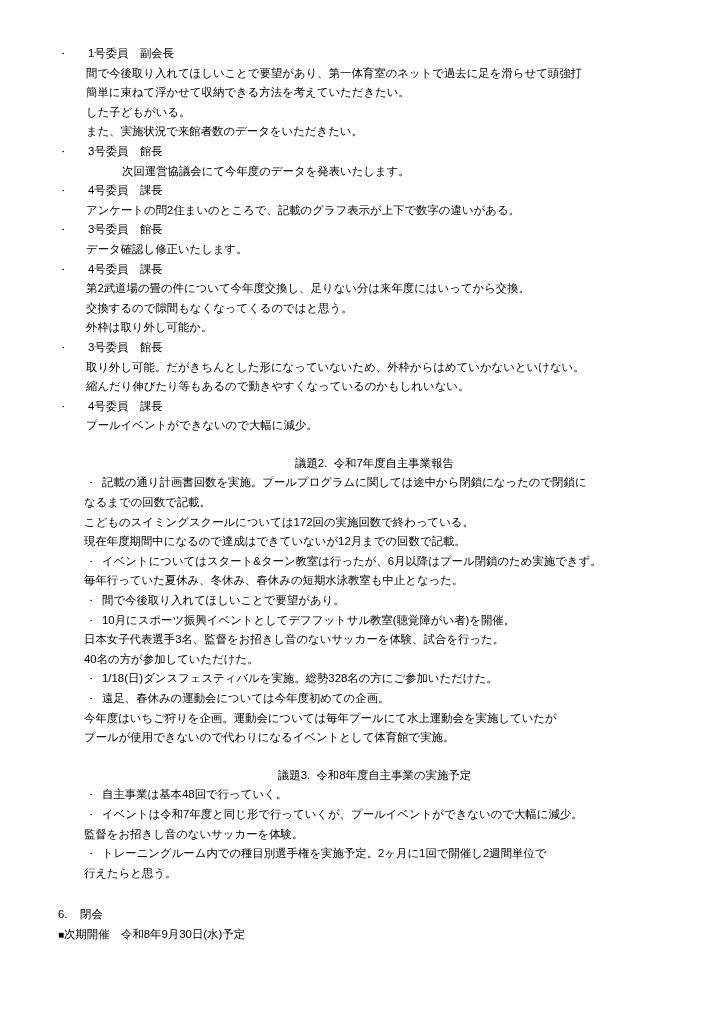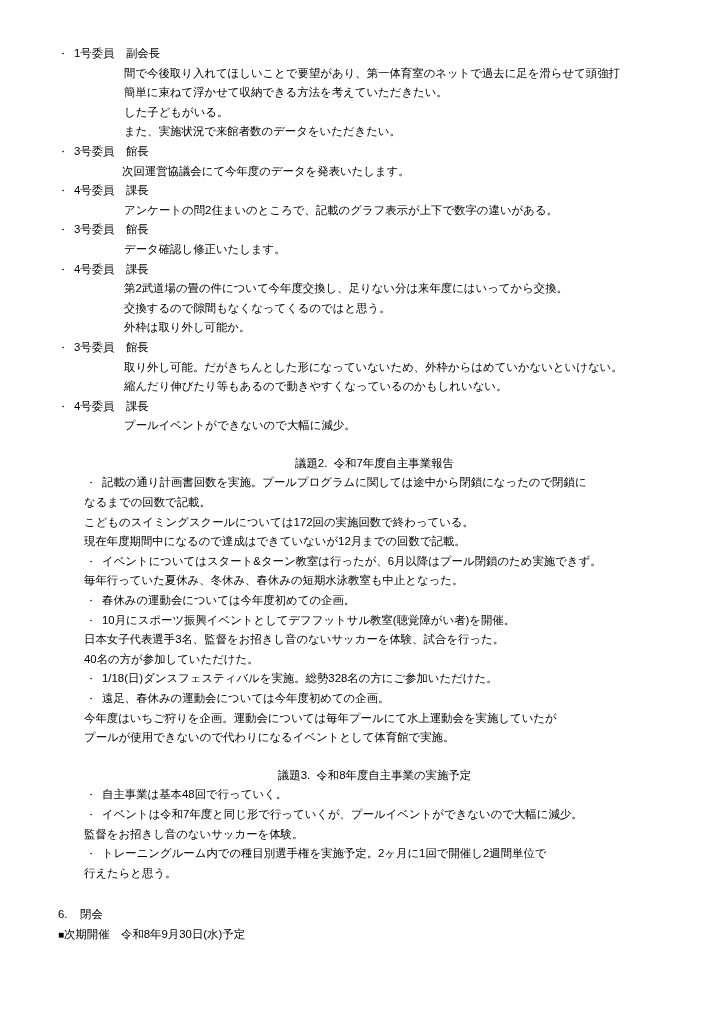--- a/index.html
+++ b/index.html
@@ -41,23 +41,24 @@
     width: 22px;
     min-width: 22px;
     text-align: center;
     font-size: 10px;
     line-height: 19.6px;
   }
   .bullet-speaker {
     flex: 1;
     line-height: 19.6px;
     white-space: pre;
+    margin-left: 14px;
   }
   .sub-line {
-    margin-left: 72px;
+    margin-left: 34px;
     line-height: 19.6px;
     white-space: pre;
   }
   .sub-line.indent2 {
     margin-left: 70px;
   }
 
   
   .section {
     margin-top: 18px;
@@ -201,21 +202,21 @@
         <div class="item-row">
           <span class="item-mark">・</span>
           <span class="item-text">イベントについてはスタート&amp;ターン教室は行ったが、6月以降はプール閉鎖のため実施できず。</span>
         </div>
         <div class="item-cont">毎年行っていた夏休み、冬休み、春休みの短期水泳教室も中止となった。</div>
       </div>
 
       <div>
         <div class="item-row">
           <span class="item-mark">・</span>
-          <span class="item-text">春休みの運動会については今年度初めての企画。</span>
+          <span class="item-text">間で今後取り入れてほしいことで要望があり。</span>
         </div>
       </div>
 
       <div>
         <div class="item-row">
           <span class="item-mark">・</span>
           <span class="item-text">10月にスポーツ振興イベントとしてデフフットサル教室(聴覚障がい者)を開催。</span>
         </div>
         <div class="item-cont">日本女子代表選手3名、監督をお招きし音のないサッカーを体験、試合を行った。</div>
         <div class="item-cont">40名の方が参加していただけた。</div>

